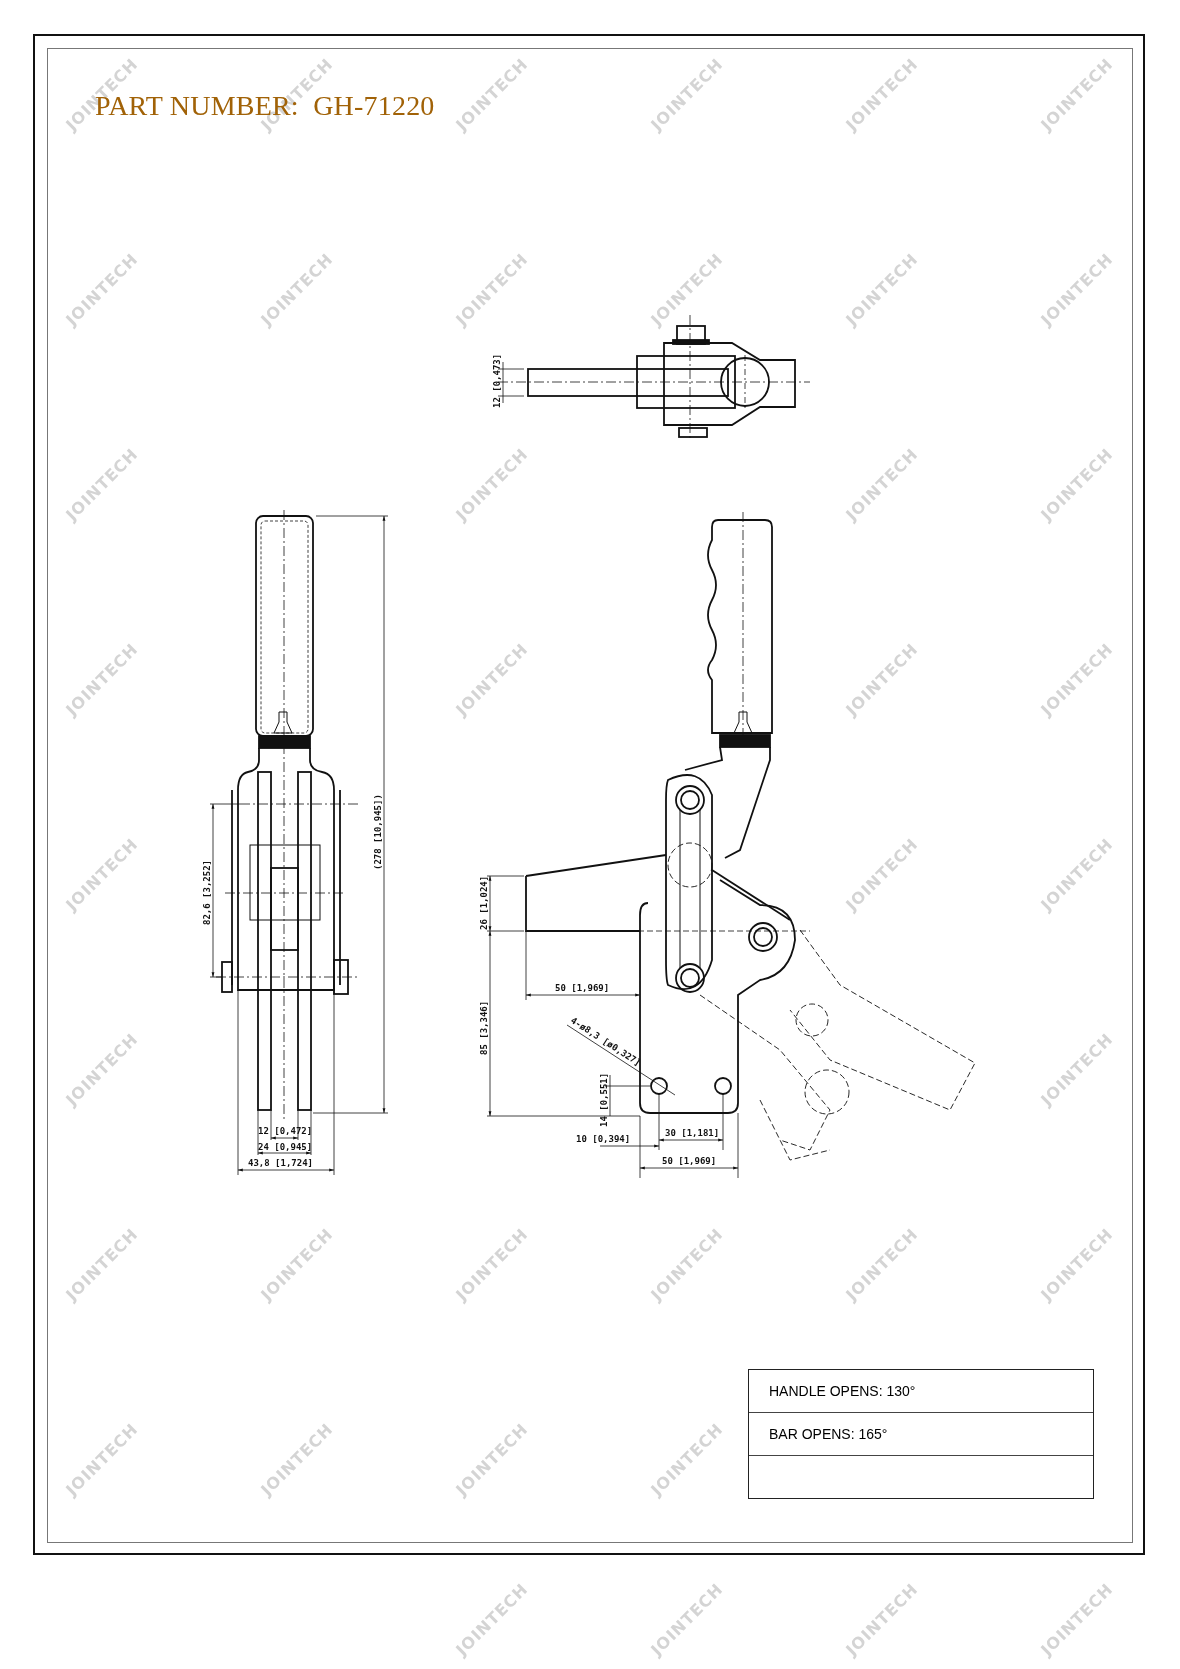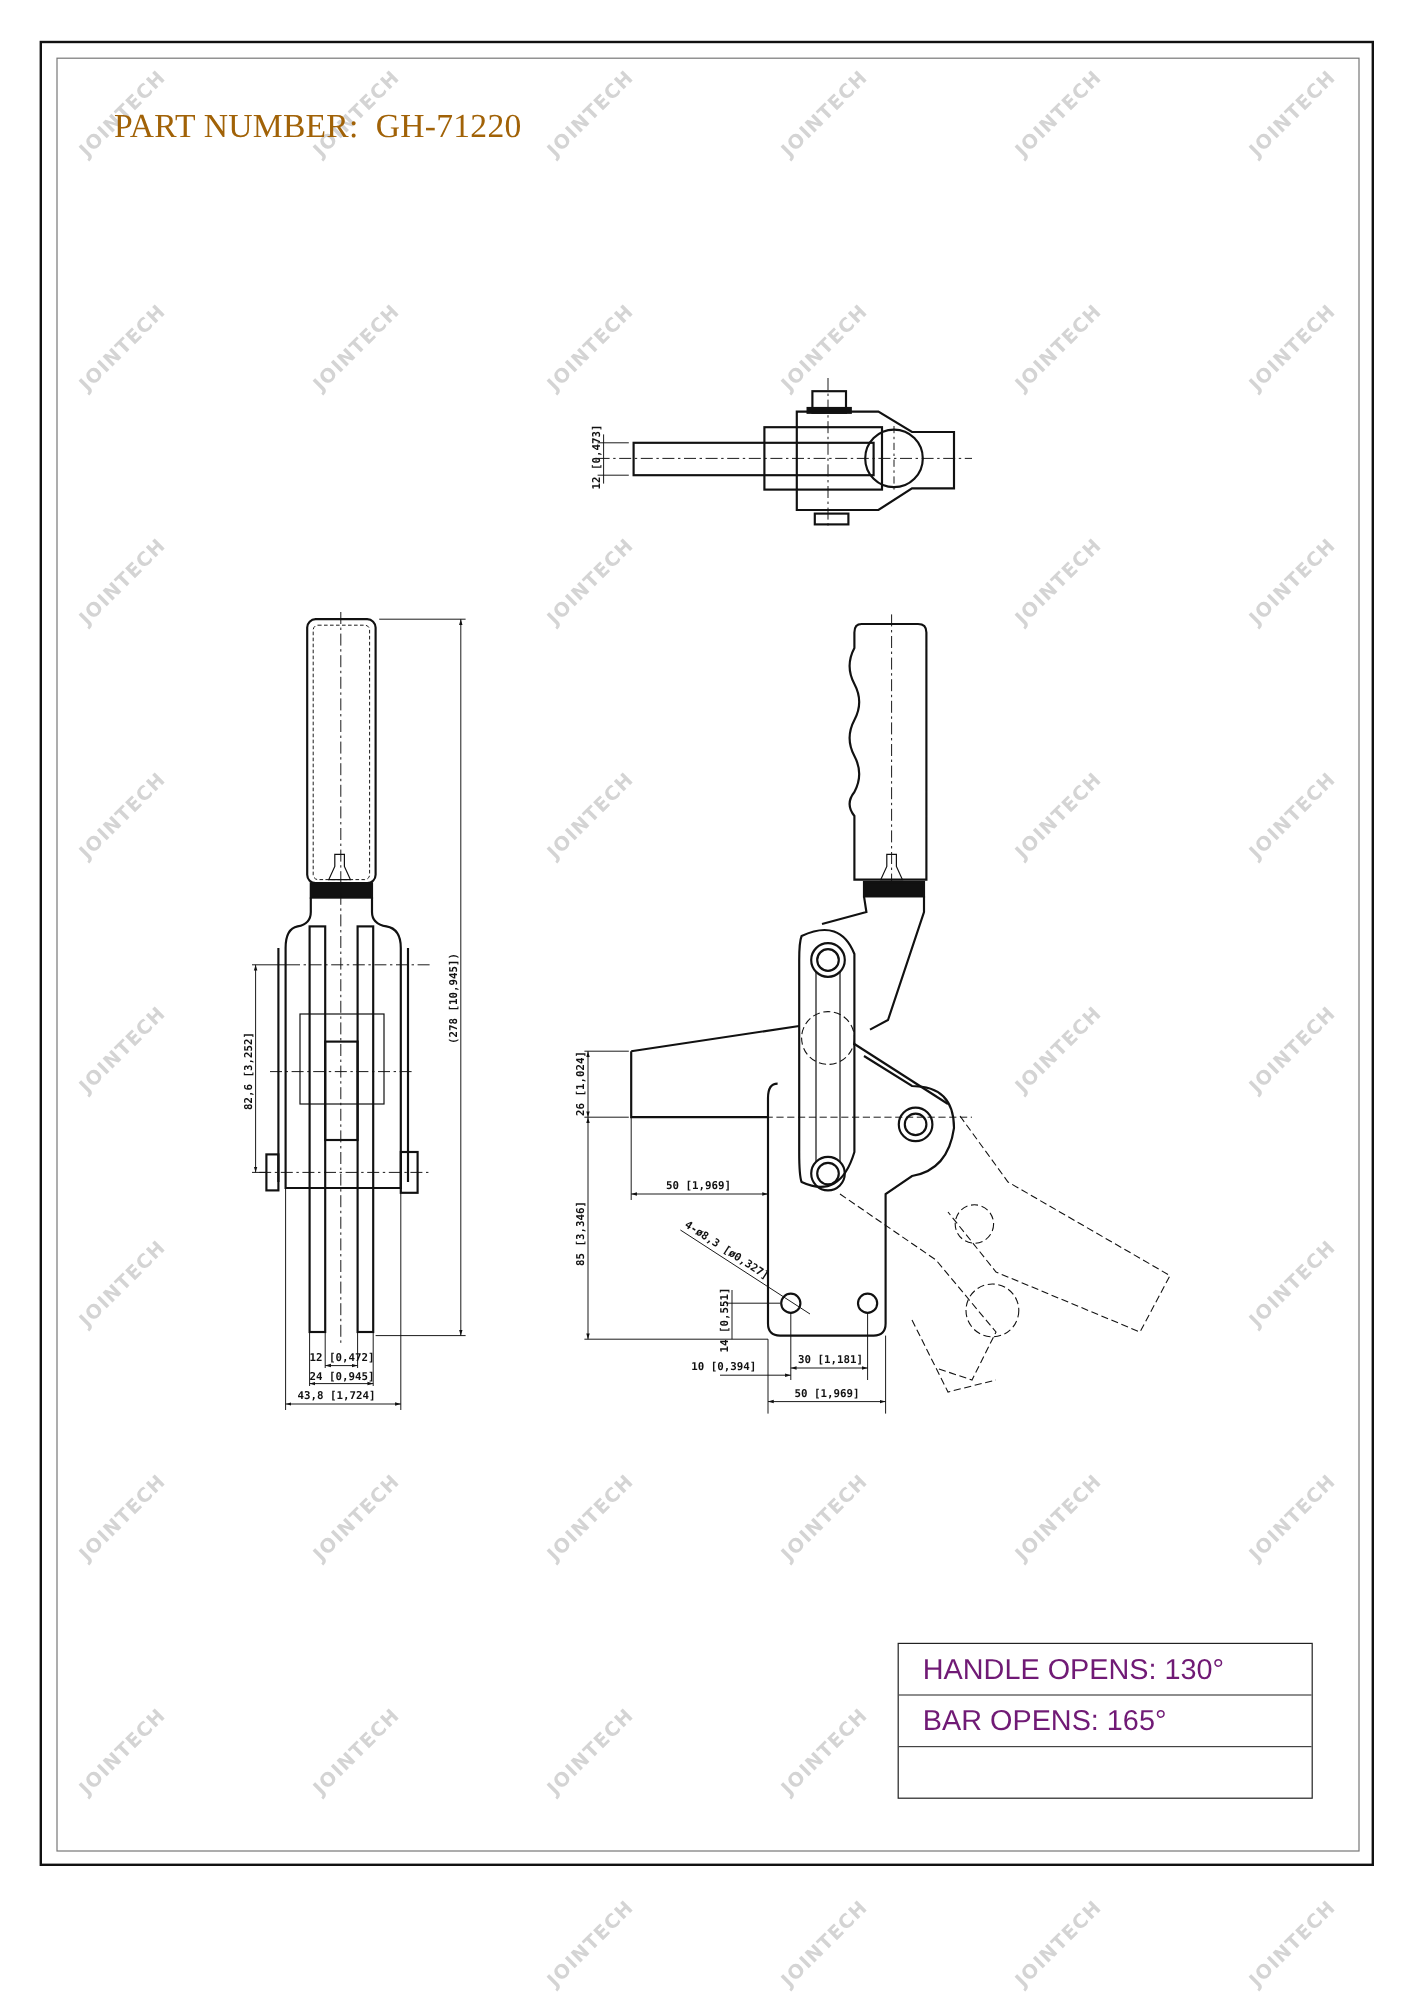--- a/index.html
+++ b/index.html
@@ -3,21 +3,21 @@
 <meta charset="utf-8">
 <style>
   html, body { margin:0; padding:0; background:#ffffff; }
   body { width:1180px; height:1669px; position:relative; overflow:hidden; font-family:"Liberation Sans", sans-serif; }
   .frame-outer { position:absolute; left:33px; top:34px; width:1112px; height:1521px; border:2px solid #111; box-sizing:border-box; }
   .frame-inner { position:absolute; left:47px; top:48px; width:1086px; height:1495px; border:1.5px solid #777; box-sizing:border-box; }
   .title { position:absolute; left:95px; top:90px; font-family:Liberation Serif, serif; font-size:28px; color:#a16207; white-space:pre; letter-spacing:0.2px; }
   svg.drawing { position:absolute; left:0; top:0; }
   .dimtxt { font-family:"DejaVu Sans Mono", monospace; font-size:9px; font-weight:bold; fill:#111; }
   .info-table { position:absolute; left:748px; top:1369px; width:346px; height:130px; border:1.5px solid #222; box-sizing:border-box; }
-  .info-row { height:43px; border-bottom:1px solid #444; box-sizing:border-box; font-size:24px; color:#701a75; padding-left:20px; line-height:43px; }
+  .info-row { height:43px; border-bottom:1px solid #444; box-sizing:border-box; font-size:14px; color:#000000; padding-left:20px; line-height:43px; }
   .info-row:last-child { border-bottom:none; }
   .wm { position:absolute; color:#d4d4d4; font-weight:bold; font-size:16px; transform:rotate(-45deg); letter-spacing:1px; font-family:"DejaVu Sans", sans-serif; pointer-events:none; }
 </style>
 </head>
 <body>
 
 <div>
   <div class="wm" style="left:55px;top:85px;">JOINTECH</div>
   <div class="wm" style="left:250px;top:85px;">JOINTECH</div>
   <div class="wm" style="left:445px;top:85px;">JOINTECH</div>

